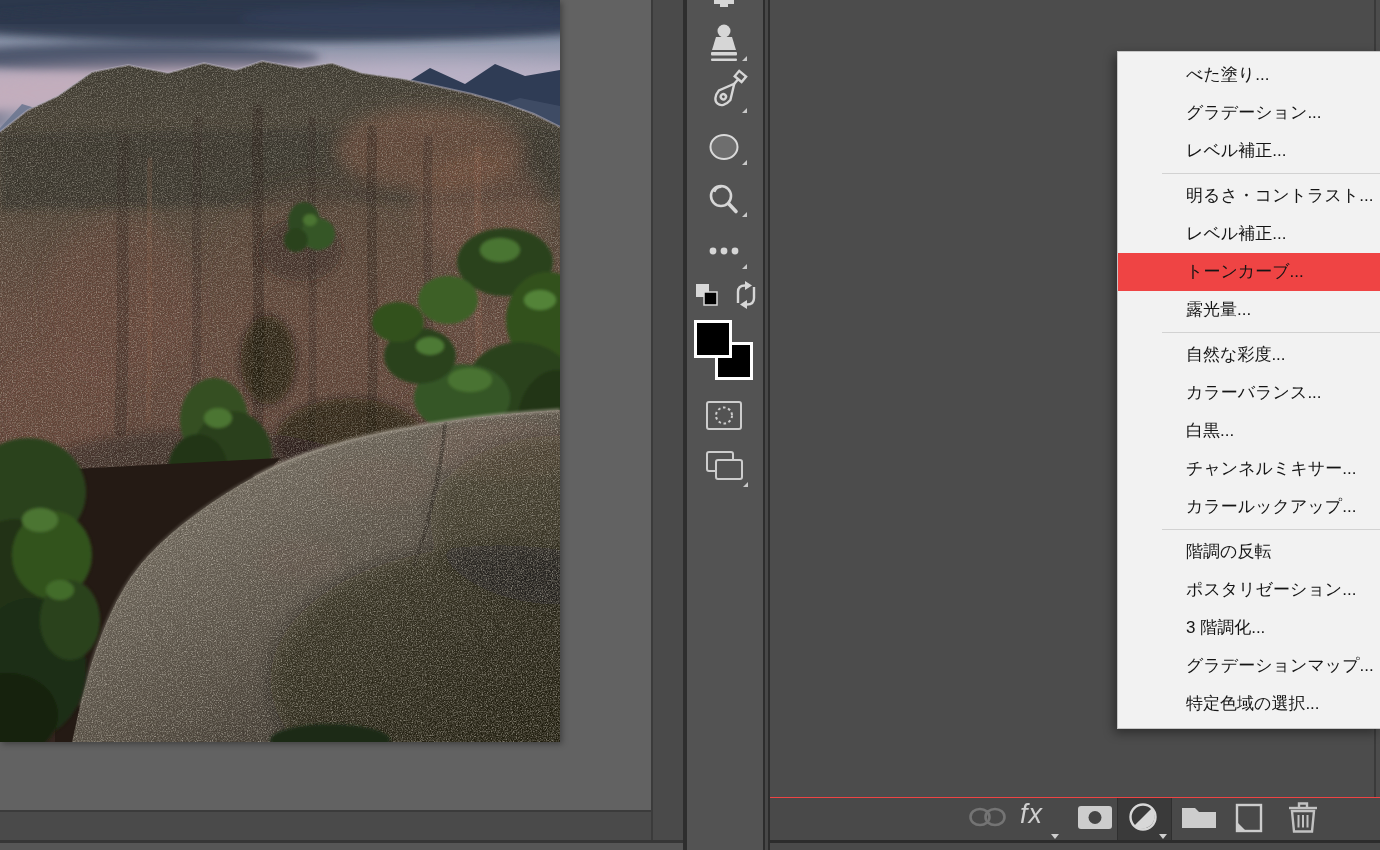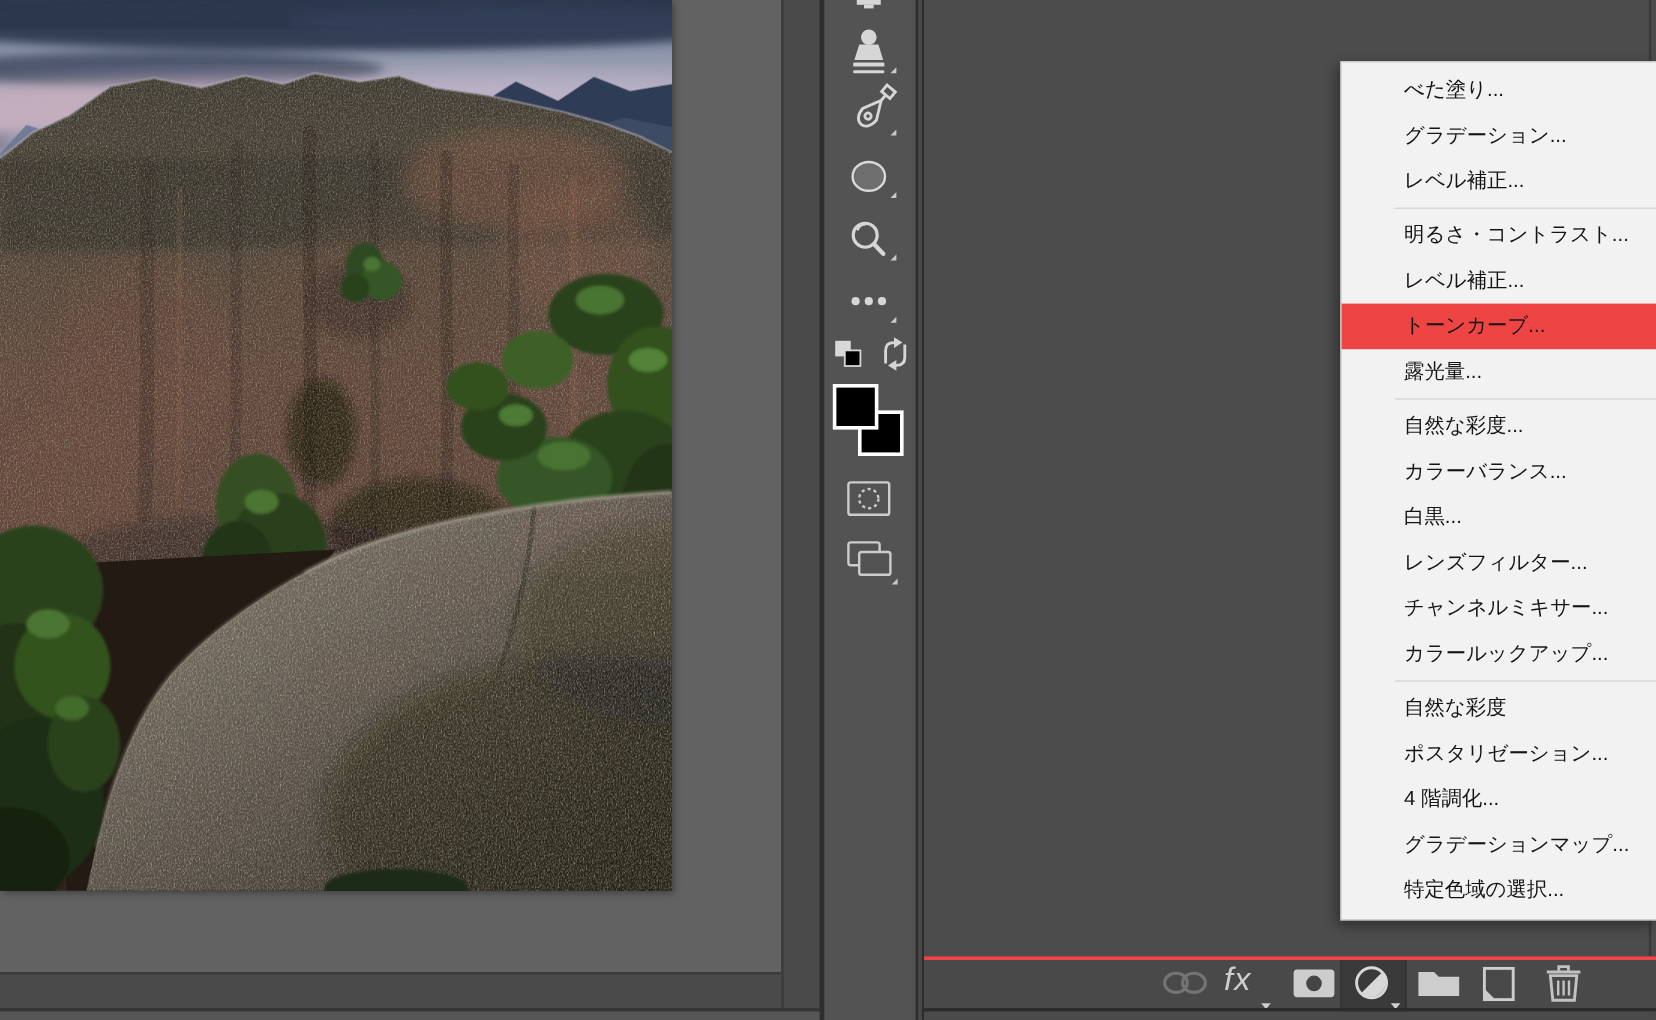--- a/index.html
+++ b/index.html
@@ -18,37 +18,37 @@
   .doc-bottom-line{position:absolute;left:0;top:840px;width:687px;height:3px;background:#363636;}
   .doc-bottom-strip{position:absolute;left:0;top:843px;width:687px;height:7px;background:#565656;}
   .doc-right-divider{position:absolute;left:683px;top:0;width:4px;height:850px;background:#2e2e2e;}
   
   .toolbar{position:absolute;left:687px;top:0;width:76px;height:850px;background:#535353;}
   .toolbar-right-divider{position:absolute;left:763px;top:0;width:7px;height:850px;
     background:linear-gradient(90deg,#2d2d2d 0 2px,#484848 2px 5px,#2d2d2d 5px 7px);}
   
   .panel-area{position:absolute;left:770px;top:0;width:610px;height:850px;background:#4c4c4c;}
   .panel-right-divider{position:absolute;left:1374px;top:0;width:2px;height:850px;background:#3a3a3a;z-index:1;}
-  .layers-bar{position:absolute;left:770px;top:797px;width:610px;height:43px;background:#494949;border-top:3px solid #ef4444;z-index:5;}
+  .layers-bar{position:absolute;left:770px;top:797px;width:610px;height:43px;background:#494949;border-top:1px solid #ef4444;z-index:5;}
   .panel-bottom-line{position:absolute;left:770px;top:840px;width:610px;height:3px;background:#2c2c2c;z-index:5;}
   .panel-bottom-strip{position:absolute;left:770px;top:843px;width:610px;height:7px;background:#4a4a4a;z-index:5;}
   .fx-label{position:absolute;left:250px;top:1px;font-size:27px;font-style:italic;color:#cfcfcf;letter-spacing:1px;}
   .tri-down{position:absolute;width:0;height:0;border-left:4px solid transparent;border-right:4px solid transparent;border-top:5px solid #cfcfcf;}
   .fx-tri{left:281px;top:36px;}
   .adj-tri{left:389px;top:36px;}
   .adj-pressed{position:absolute;left:347px;top:0;width:53px;height:43px;background:#3a3a3a;border-left:1px solid #2f2f2f;border-right:1px solid #2f2f2f;}
   .bar-svg{position:absolute;left:0;top:0;}
   
   .adj-menu{
     position:absolute;left:1117px;top:51px;width:263px;z-index:30;
     background:#f2f2f2;border:1px solid #c6c6c6;border-right:none;
     box-shadow:-3px 4px 10px rgba(0,0,0,.4);
     padding:4px 0 5px 0;box-sizing:border-box;
   }
-  .menu-item{height:38px;line-height:38px;padding-left:52px;font-size:17px;color:#141414;white-space:nowrap;cursor:default;}
+  .menu-item{height:38px;line-height:38px;padding-left:68px;font-size:17px;color:#141414;white-space:nowrap;cursor:default;}
   .menu-item.selected{background:#ef4444;}
   .menu-sep{height:7px;position:relative;}
   .menu-sep::after{content:'';position:absolute;left:44px;right:0;top:3px;border-top:1px solid #d2d2d2;}
 </style>
 </head>
 <body>
 
 <div class="doc-window">
   <div class="canvas-area">
 
@@ -381,42 +381,39 @@
 
 
   <div class="menu-item">
     <span>カラーバランス...</span>
   </div>
 
   <div class="menu-item">
     <span>白黒...</span>
   </div>
 
-  <div class="menu-item">
-    <span>レンズフィルター...</span>
-  </div>
 
   <div class="menu-item">
     <span>チャンネルミキサー...</span>
   </div>
 
   <div class="menu-item">
     <span>カラールックアップ...</span>
   </div>
 <div class="menu-sep"></div>
   <div class="menu-item">
-    <span>自然な彩度</span>
+    <span>階調の反転</span>
   </div>
 
   <div class="menu-item">
     <span>ポスタリゼーション...</span>
   </div>
 
   <div class="menu-item">
-    <span>4 階調化...</span>
+    <span>3 階調化...</span>
   </div>
 
   <div class="menu-item">
     <span>グラデーションマップ...</span>
   </div>
 
   <div class="menu-item">
     <span>特定色域の選択...</span>
   </div>
 </div>

